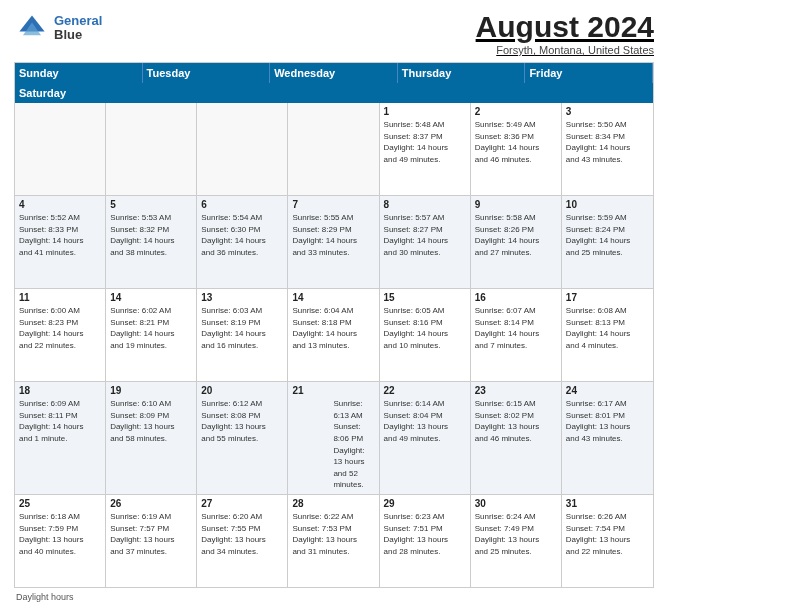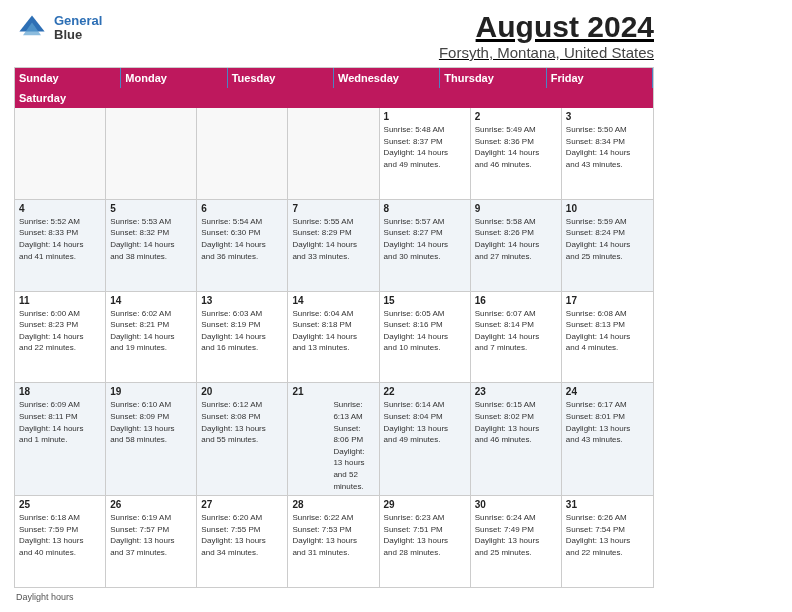--- a/index.html
+++ b/index.html
@@ -45,34 +45,34 @@
     .title-block {
       text-align: right;
       text-decoration: underline;
     }
     .title-block h1 {
       font-size: 30px;
       font-weight: bold;
       color: #222;
     }
     .title-block h2 {
-      font-size: 15px;
+      font-size: 11px;
       font-weight: normal;
       color: #444;
     }
     .calendar {
       flex: 1;
       display: flex;
       flex-direction: column;
       border: 1px solid #ccc;
     }
     .cal-header {
       display: grid;
-      grid-template-columns: repeat(6, 1fr);
-      background: #be185d;
+      grid-template-columns: repeat(5, 1fr);
+      background: #0369a1;
     }
     .cal-header-cell {
       color: #fff;
       font-size: 11px;
       font-weight: bold;
       padding: 4px 4px;
       text-align: left;
       border-right: 1px solid #4a85c3;
     }
     .cal-header-cell:last-child { border-right: none; }
@@ -134,21 +134,20 @@
     </div>
     <div class="title-block">
       <h1>August 2024</h1>
       <h2>Forsyth, Montana, United States</h2>
     </div>
   </div>
 
   <div class="calendar">
     <div class="cal-header">
     <div class="cal-header-cell">Sunday</div>
-        <div class="cal-header-cell">Monday</div>
         <div class="cal-header-cell">Tuesday</div>
         <div class="cal-header-cell">Wednesday</div>
         <div class="cal-header-cell">Thursday</div>
         <div class="cal-header-cell">Friday</div>
         <div class="cal-header-cell">Saturday</div>
       </div>
     <div class="cal-body">
     <div class="cal-row">
           <div class="cal-cell empty"></div>
           <div class="cal-cell empty"></div>

